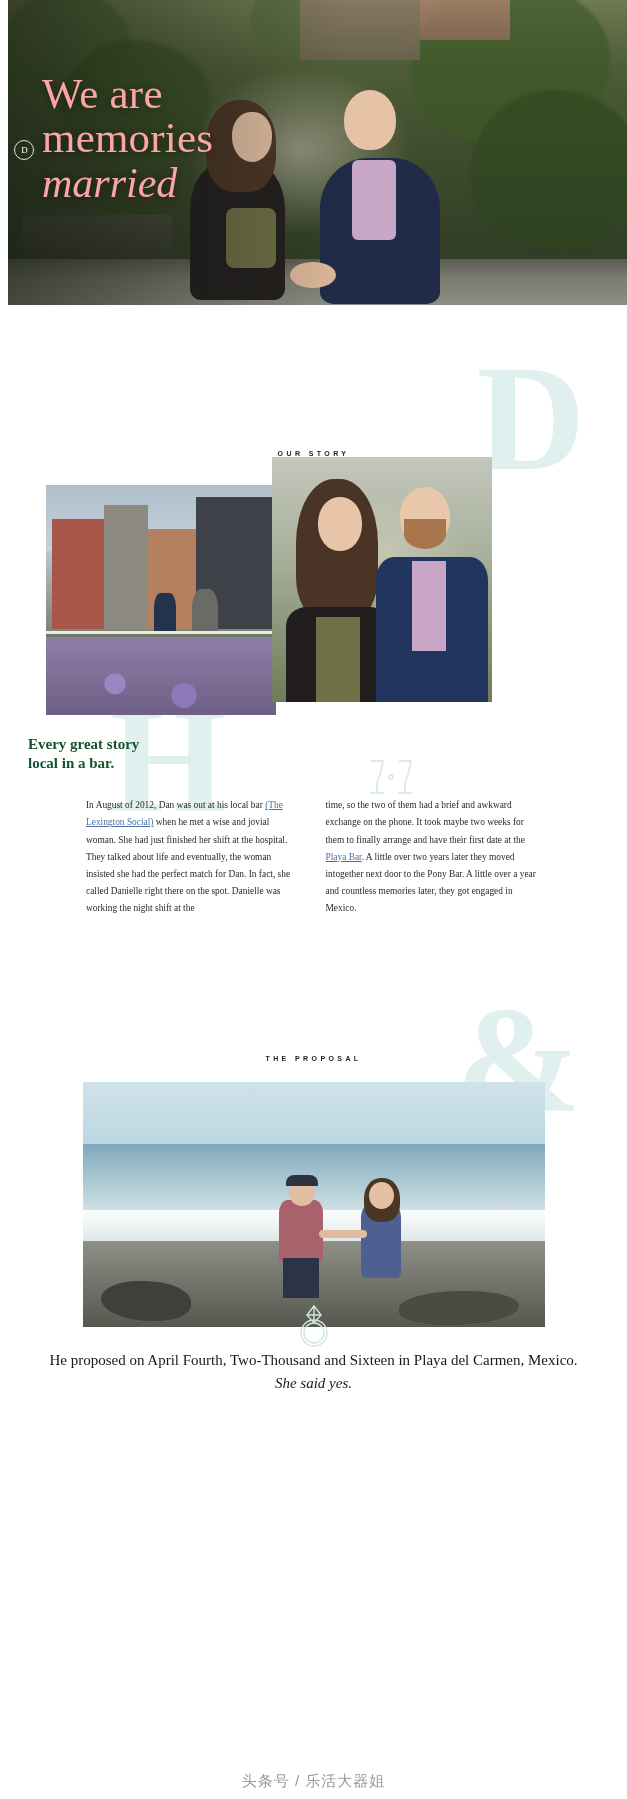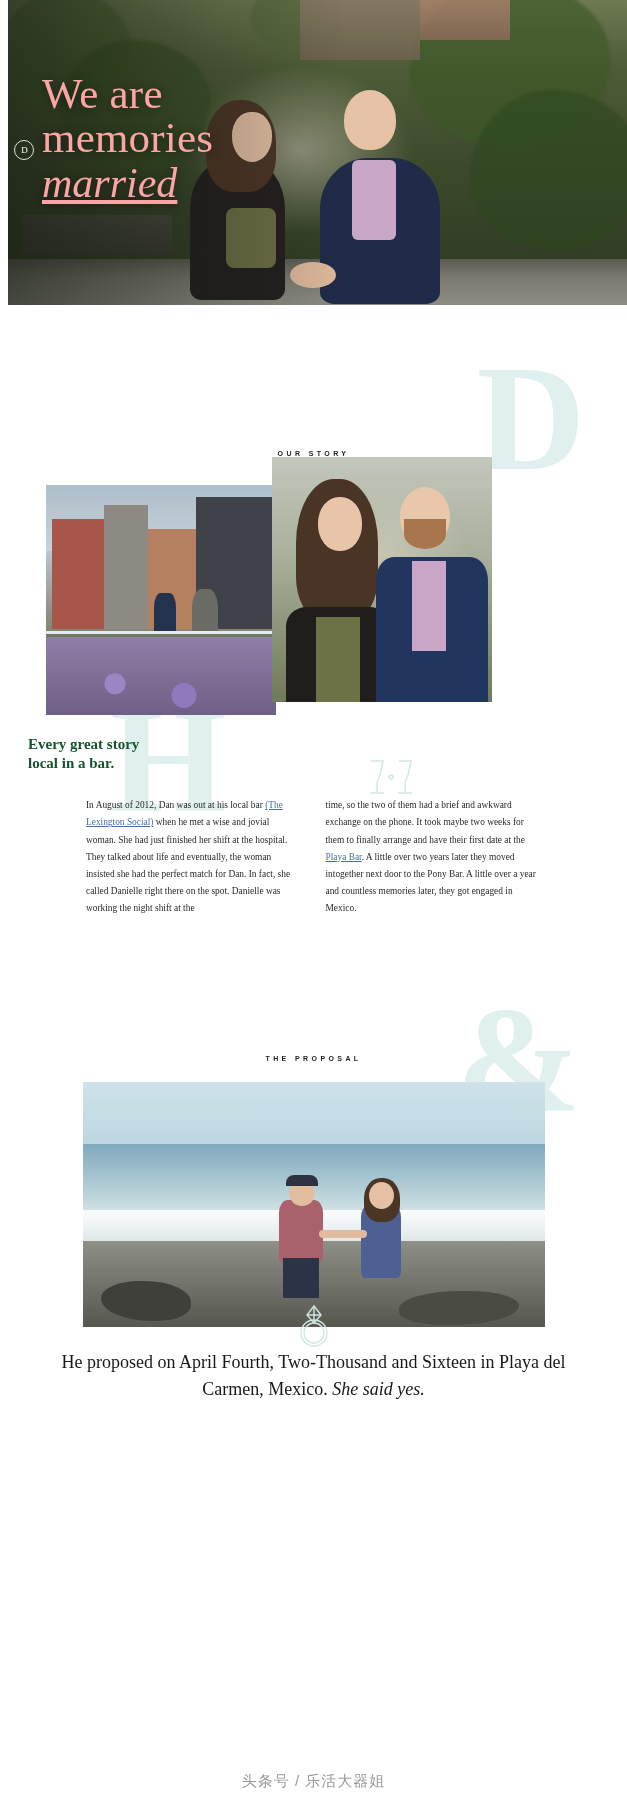--- a/index.html
+++ b/index.html
@@ -79,21 +79,20 @@
   .hero-title .l1, .hero-title .l2 {
     display: block;
     font-size: 43px;
     letter-spacing: .2px;
   }
   .hero-title .l3 {
     display: block;
     font-size: 42px;
     font-style: italic;
     margin-top: 2px;
-    text-decoration: underline;
   }
   .hero-monogram {
     position: absolute;
     left: 14px; top: 140px;
     width: 20px; height: 20px;
     border: 1px solid rgba(255,255,255,.85);
     border-radius: 50%;
     color: #fff;
     font-size: 9px;
     line-height: 19px;
@@ -218,21 +217,21 @@
   .photo-beach .arms{position:absolute; left:236px; top:148px; width:48px; height:8px; background:#e0bb9e; border-radius:4px;}
 
   .ring-icon {
     position: absolute;
     left: 50%;
     transform: translateX(-50%);
     z-index: 3;
   }
   .proposal-text {
     margin: 22px 46px 0 46px;
-    font-size: 18px;
+    font-size: 15px;
     line-height: 1.5;
     color: #181818;
     text-align: center;
     position: relative;
     z-index: 2;
   }
   .proposal-text .ital { font-style: italic; }
 
   .footer-credit {
     position: absolute;

